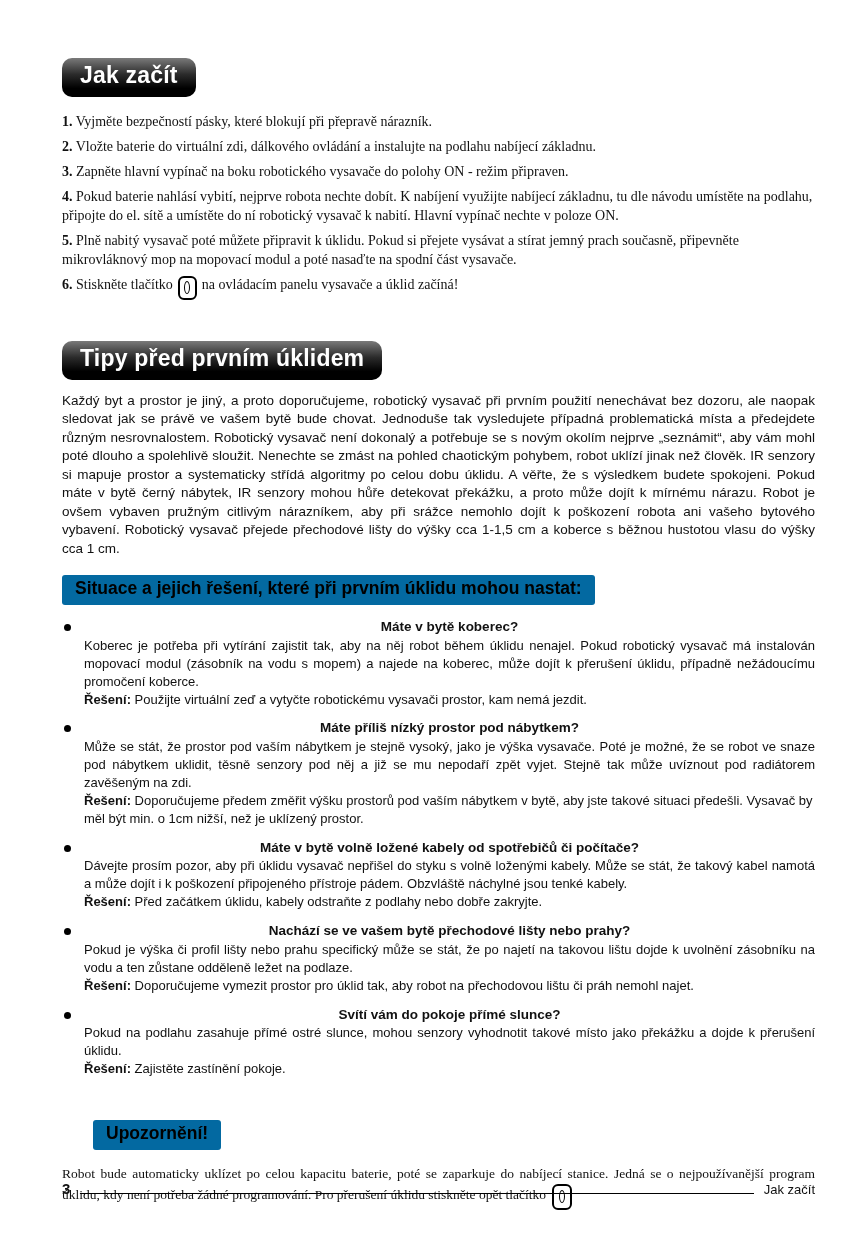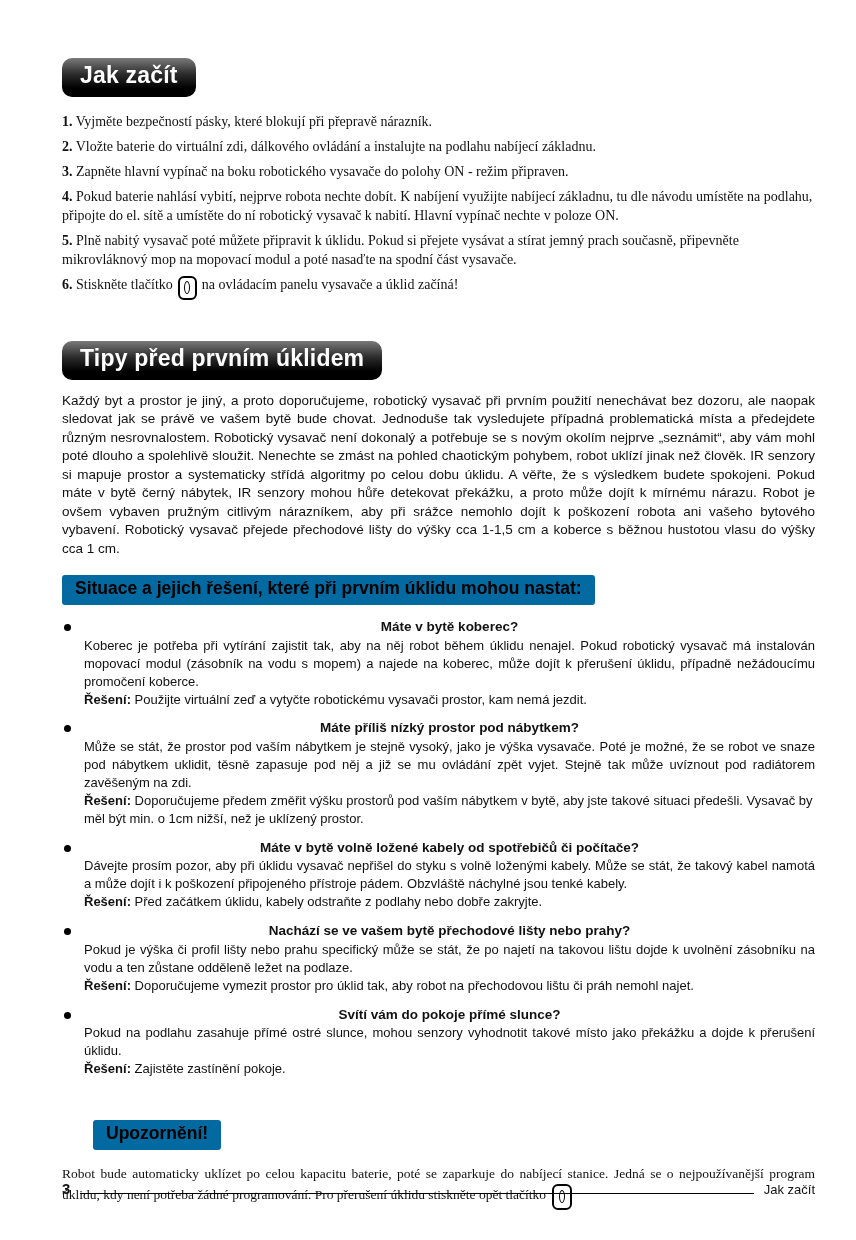--- a/index.html
+++ b/index.html
@@ -171,21 +171,21 @@
         <div class="sit-body">Koberec je potřeba při vytírání zajistit tak, aby na něj robot během úklidu nenajel. Pokud robotický vysavač má instalován mopovací modul (zásobník na vodu s mopem) a najede na koberec, může dojít k přerušení úklidu, případně nežádoucímu promočení koberce.</div>
         <div class="sit-solution">
           <b>Řešení:</b>
           <span>Použijte virtuální zeď a vytyčte robotickému vysavači prostor, kam nemá jezdit.</span>
         </div>
       </div>
 
       <div class="situation">
         <span class="bullet"></span>
         <div class="sit-title">Máte příliš nízký prostor pod nábytkem?</div>
-        <div class="sit-body">Může se stát, že prostor pod vaším nábytkem je stejně vysoký, jako je výška vysavače. Poté je možné, že se robot ve snaze pod nábytkem uklidit, těsně zapasuje pod něj a již se mu ovládání zpět vyjet. Stejně tak může uvíznout pod radiátorem zavěšeným na zdi.</div>
+        <div class="sit-body">Může se stát, že prostor pod vaším nábytkem je stejně vysoký, jako je výška vysavače. Poté je možné, že se robot ve snaze pod nábytkem uklidit, těsně senzory pod něj a již se mu nepodaří zpět vyjet. Stejně tak může uvíznout pod radiátorem zavěšeným na zdi.</div>
         <div class="sit-solution">
           <b>Řešení:</b>
           <span>Doporučujeme předem změřit výšku prostorů pod vaším nábytkem v bytě, aby jste takové situaci předešli. Vysavač by měl být min. o 1cm nižší, než je uklízený prostor.</span>
         </div>
       </div>
 
       <div class="situation">
         <span class="bullet"></span>
         <div class="sit-title">Máte v bytě volně ložené kabely od spotřebičů či počítače?</div>
         <div class="sit-body">Dávejte prosím pozor, aby při úklidu vysavač nepřišel do styku s volně loženými kabely. Může se stát, že takový kabel namotá a může dojít i k poškození připojeného přístroje pádem. Obzvláště náchylné jsou tenké kabely.</div>

